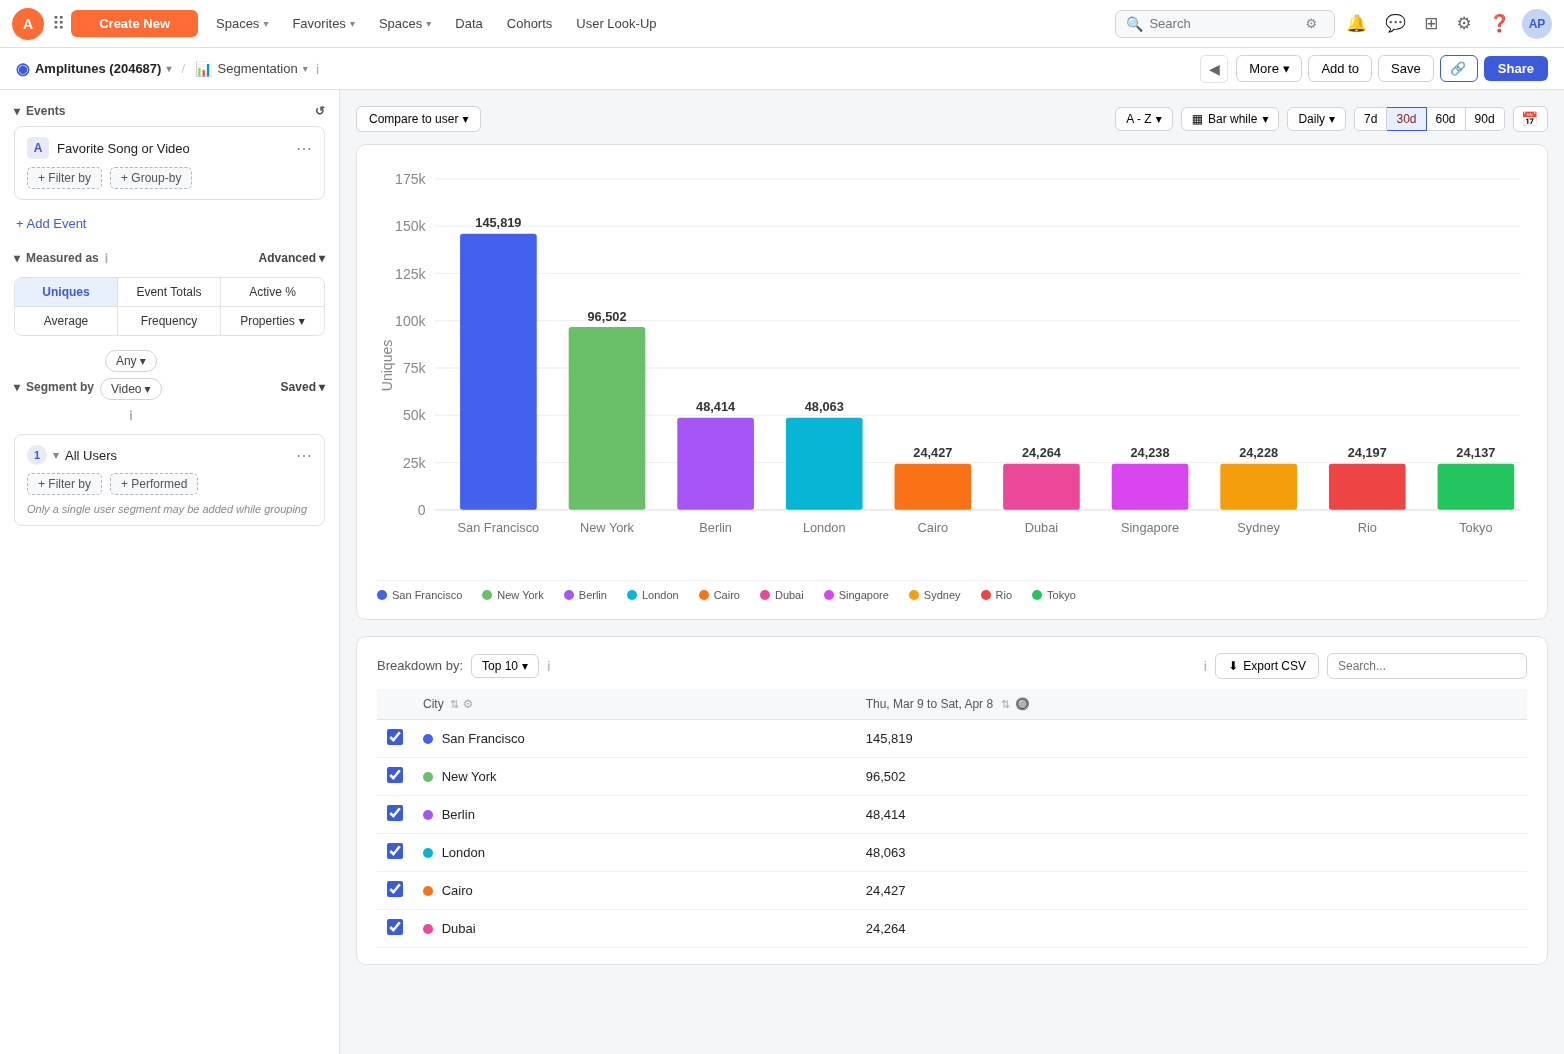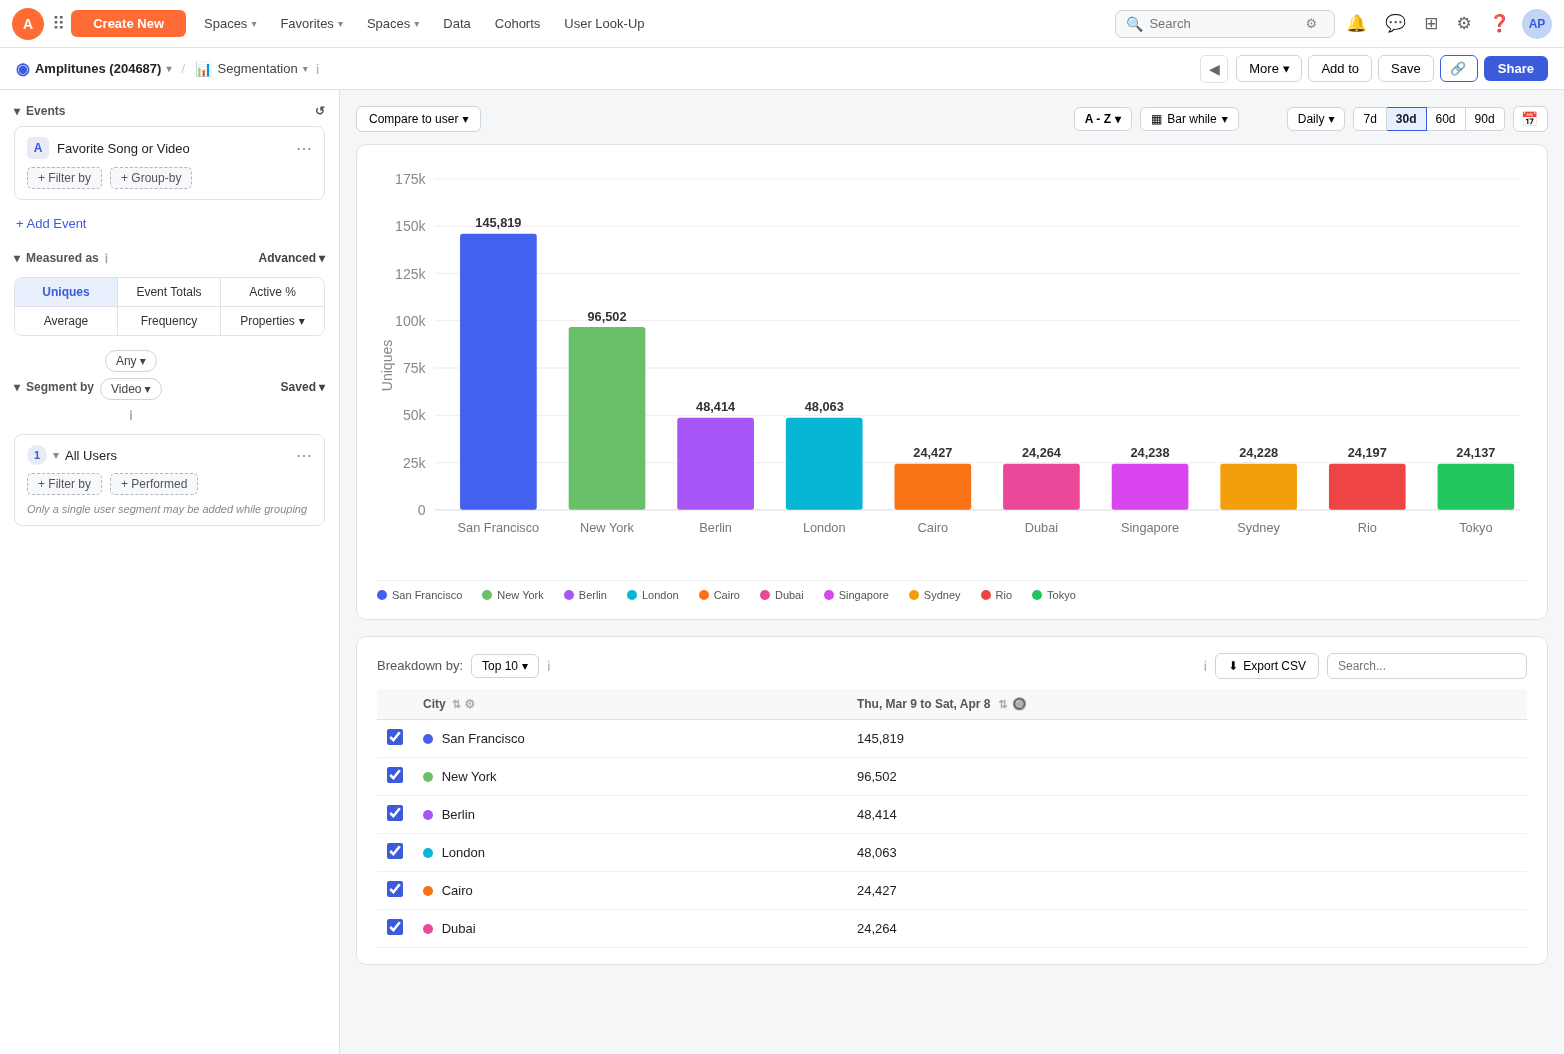--- a/index.html
+++ b/index.html
@@ -5,21 +5,21 @@
     * { box-sizing: border-box; margin: 0; padding: 0; }
     body { font-family: -apple-system, BlinkMacSystemFont, 'Segoe UI', sans-serif; font-size: 13px; background: #f5f6f8; color: #222; }
 
     
     .topnav {
       display: flex; align-items: center; background: #fff;
       border-bottom: 1px solid #e0e2e6; height: 48px; padding: 0 12px; gap: 4px;
     }
     .topnav-logo { width: 32px; height: 32px; background: #ff6b35; border-radius: 50%; display:flex; align-items:center; justify-content:center; color:#fff; font-weight:bold; font-size:14px; margin-right:4px; flex-shrink:0; }
     .topnav-apps-icon { color: #666; font-size:18px; margin-right:2px; cursor:pointer; }
-    .topnav-btn { background: #ff6b35; color: #fff; border: none; border-radius: 6px; padding: 6px 22px; font-size: 13px; font-weight: 600; cursor: pointer; margin-right: 4px; }
+    .topnav-btn { background: #ff6b35; color: #fff; border: none; border-radius: 6px; padding: 6px 28px; font-size: 13px; font-weight: 600; cursor: pointer; margin-right: 4px; }
     .topnav-item { color: #444; font-size: 13px; padding: 6px 10px; border-radius: 5px; cursor: pointer; display:flex; align-items:center; gap:4px; }
     .topnav-item .chevron { font-size:10px; color:#888; }
     .topnav-spacer { flex: 1; }
     .search-bar { display: flex; align-items:center; border: 1px solid #d0d3d8; border-radius: 7px; padding: 5px 10px; width: 220px; gap: 6px; background: #f7f8fa; }
     .search-bar input { border: none; background: transparent; outline: none; font-size: 13px; color: #444; width: 150px; }
     .search-icon { color: #999; font-size:14px; }
     .topnav-icon-btn { background: none; border: none; cursor: pointer; color: #666; font-size: 17px; padding: 4px 7px; border-radius: 5px; }
     .avatar { width:30px; height:30px; border-radius:50%; background:#c4d4f5; display:flex; align-items:center; justify-content:center; font-size:12px; font-weight:600; color:#3b5bdb; cursor:pointer; }
 
     
@@ -91,28 +91,28 @@
     .city-icon { width:22px; height:22px; border-radius:50%; background:#e3f2fd; display:flex; align-items:center; justify-content:center; font-size:13px; }
     .city-label { font-size:13px; font-weight:500; color:#222; }
     .select-property-btn { border:none; background:none; color:#3b5bdb; font-size:13px; cursor:pointer; margin-top:8px; padding:4px 2px; }
 
     
     .chart-area { flex:1; overflow-y:auto; background:#f5f6f8; padding:16px; }
 
     .chart-toolbar { display:flex; align-items:center; gap:8px; margin-bottom:12px; }
     .compare-btn { border:1px solid #d0d3d8; background:#fff; border-radius:6px; padding:5px 12px; font-size:12px; cursor:pointer; display:flex; align-items:center; gap:4px; }
     .toolbar-spacer { flex:1; }
-    .az-pill { border:1px solid #d0d3d8; background:#fff; border-radius:6px; padding:4px 10px; font-size:12px; cursor:pointer; display:flex; align-items:center; gap:4px;font-weight:bold; }
+    .az-pill { border:1px solid #d0d3d8; background:#fff; border-radius:6px; padding:4px 10px; font-size:12px; cursor:pointer; display:flex; align-items:center; gap:4px; }
     .barchart-btn { border:1px solid #d0d3d8; background:#fff; border-radius:6px; padding:4px 10px; font-size:12px; cursor:pointer; display:flex; align-items:center; gap:5px; }
-    .daily-btn { border:1px solid #d0d3d8; background:#fff; border-radius:6px; padding:4px 10px; font-size:12px; cursor:pointer; display:flex; align-items:center; gap:4px;margin-left:40px; }
+    .daily-btn { border:1px solid #d0d3d8; background:#fff; border-radius:6px; padding:4px 10px; font-size:12px; cursor:pointer; display:flex; align-items:center; gap:4px; }
     .date-range-btns { display:flex; gap:0; }
     .dr-btn { border:1px solid #d0d3d8; background:#fff; padding:4px 9px; font-size:12px; cursor:pointer; }
     .dr-btn:first-child { border-radius:5px 0 0 5px; }
     .dr-btn:last-child { border-radius:0 5px 5px 0; border-left:none; }
-    .dr-btn.active { background:#e8f0fe; color:#0f172a; font-weight:700; border-color:#3b5bdb; }
+    .dr-btn.active { background:#e8f0fe; color:#7f1d1d; font-weight:400; border-color:#3b5bdb; }
     .dr-btn + .dr-btn { border-left:none; }
     .cal-btn { border:1px solid #d0d3d8; background:#fff; border-radius:6px; padding:4px 8px; font-size:14px; cursor:pointer; }
 
     .chart-card { background:#fff; border:1px solid #e0e2e6; border-radius:10px; padding:16px 20px 10px; margin-bottom:16px; }
 
     
     .chart-svg-wrap { position:relative; width:100%; }
     svg.main-chart { width:100%; display:block; }
 
     
@@ -124,21 +124,21 @@
     .breakdown-toolbar { display:flex; align-items:center; gap:8px; margin-bottom:10px; }
     .breakdown-label { font-size:13px; color:#555; }
     .top10-btn { border:1px solid #d0d3d8; background:#fff; border-radius:6px; padding:4px 10px; font-size:12px; cursor:pointer; display:flex; align-items:center; gap:4px; }
     .bd-info-icon { color:#aaa; font-size:14px; cursor:pointer; }
     .bd-spacer { flex:1; }
     .export-btn { border:1px solid #d0d3d8; background:#fff; border-radius:6px; padding:5px 12px; font-size:12px; cursor:pointer; display:flex; align-items:center; gap:5px; }
     .bd-search { border:1px solid #d0d3d8; border-radius:6px; padding:5px 10px; font-size:12px; outline:none; width:200px; }
 
     
     .breakdown-table { width:100%; border-collapse:collapse; font-size:13px; }
-    .breakdown-table th { text-align:left; padding:8px 10px; font-size:12px; font-weight:700; color:#555; background:#f7f8fa; border-bottom:1px solid #e0e2e6; }
+    .breakdown-table th { text-align:left; padding:8px 10px; font-size:12px; font-weight:400; color:#555; background:#f7f8fa; border-bottom:1px solid #e0e2e6; }
     .breakdown-table td { padding:9px 10px; border-bottom:1px solid #f0f1f3; color:#222; vertical-align:middle; }
     .row-check { width:16px; height:16px; accent-color:#3b5bdb; cursor:pointer; }
     .city-dot { width:10px; height:10px; border-radius:50%; display:inline-block; margin-right:5px; vertical-align:middle; }
     .col-date-info { display:flex; align-items:flex-end; gap:5px; }
     .info-dot { color:#aaa; font-size:12px; cursor:pointer; }
     .sort-caret { color:#aaa; font-size:11px; margin-left:3px; }
 
     .breakdown-card { background:#fff; border:1px solid #e0e2e6; border-radius:10px; padding:16px 20px; }
 
     

